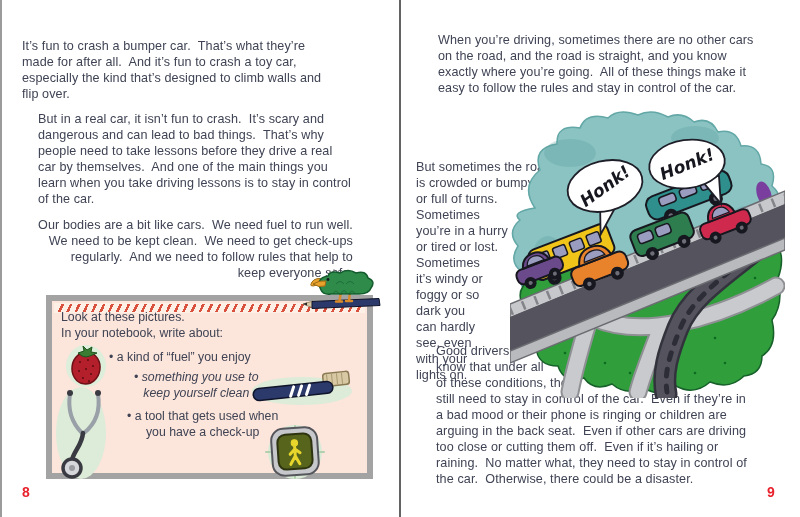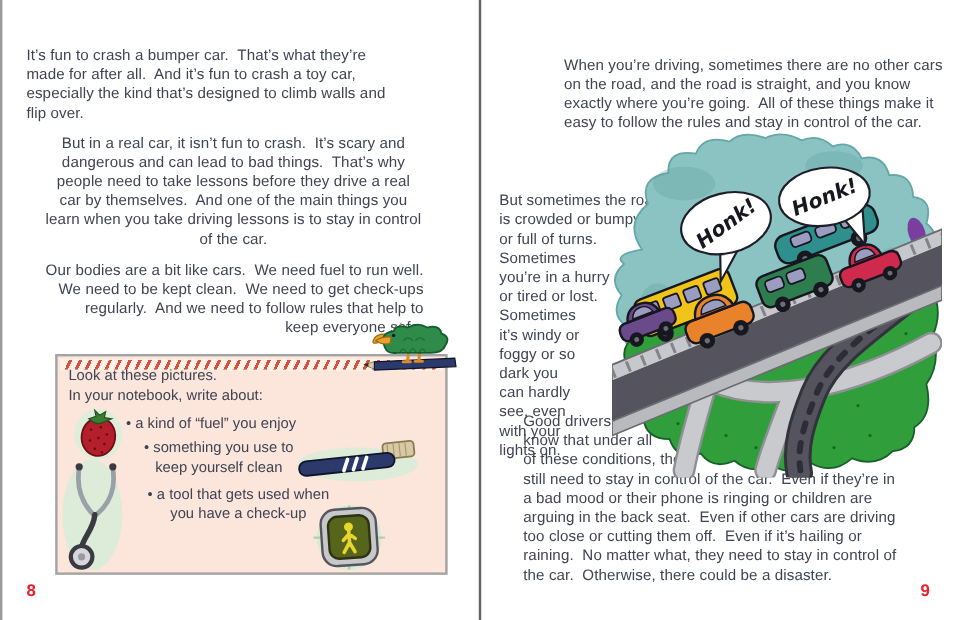--- a/index.html
+++ b/index.html
@@ -3,25 +3,25 @@
 <meta charset="utf-8">
 <style>
   html,body{margin:0;padding:0;background:#fff;}
   #stage{position:relative;width:800px;height:517px;background:#ffffff;overflow:hidden;
          font-family:"Liberation Sans",sans-serif;}
   .edge-left{position:absolute;left:0;top:0;width:2px;height:517px;background:#9b9b9b;}
   .seam{position:absolute;left:399px;top:0;width:2px;height:517px;background:#636363;}
   .para{position:absolute;white-space:pre;font-size:12.6px;line-height:16px;
         color:#3f4354;letter-spacing:0.1px;}
   .pagenum{position:absolute;font-size:14px;font-weight:bold;color:#e8212b;}
-  #lp1{left:22px;top:38px;} #lp2{left:38px;top:111px;text-align:center;} #lp3{left:38px;top:217px;text-align:right;}
-  #rp1{left:438px;top:46px;margin-left:32px;} #rp2{left:416px;top:111px;margin-top:48px;} #rp3{left:436px;top:343px;}
+  #lp1{left:22px;top:38px;} #lp2{left:38px;top:111px;} #lp3{left:38px;top:217px;text-align:right;}
+  #rp1{left:438px;top:32px;} #rp2{left:416px;top:111px;margin-top:48px;} #rp3{left:436px;top:343px;}
   #pn8{left:22px;top:484px;} #pn9{left:767px;top:484px;}
   #activity-box{position:absolute;left:46px;top:295px;width:327px;height:184px;
-        box-sizing:border-box;background:#fce5db;border:2px solid #a3a3a3;}
+        box-sizing:border-box;background:#fce5db;border:6px solid #a3a3a3;}
   .dash-band{position:absolute;left:2px;right:2px;top:2px;height:10px;background:#fdf1e7;}
   .dash-band:after{content:"";position:absolute;inset:1px 2px;
         background:repeating-linear-gradient(115deg,rgba(0,0,0,0) 0 5px,#d9503c 5px 7.5px);}
   .boxtext{position:absolute;white-space:pre;font-size:12.3px;line-height:16.2px;color:#3f4354;}
   .center{text-align:center;}
   .icon{position:absolute;}
   svg text.honk{font-family:"DejaVu Sans",sans-serif;font-style:italic;font-weight:bold;}
 </style>
 </head>
 <body>
@@ -42,21 +42,21 @@
   <div class="para" id="lp3">Our bodies are a bit like cars.  We need fuel to run well.
 We need to be kept clean.  We need to get check-ups
 regularly.  And we need to follow rules that help to
 keep everyone safe.</div>
 
   <div id="activity-box">
     <div class="dash-band"></div>
     <div class="boxtext" style="left:9px;top:8px;">Look at these pictures.
 In your notebook, write about:</div>
     <div class="boxtext" style="left:57px;top:48px;">• a kind of “fuel” you enjoy</div>
-    <div class="boxtext center" style="left:72px;top:68px;">• something you use to
+    <div class="boxtext center" style="left:82px;top:68px;font-style:italic;">• something you use to
 keep yourself clean</div>
     <div class="boxtext center" style="left:55px;top:107px;margin-left:20px;">• a tool that gets used when
 you have a check-up</div>
 
     <svg class="icon" style="left:12px;top:39px;" width="44" height="48" viewBox="0 0 44 48">
       <ellipse cx="22" cy="26" rx="20" ry="21" fill="#ddeeda"></ellipse>
       <ellipse cx="22" cy="28" rx="14" ry="16" fill="#b31f2a" stroke="#6e1016" stroke-width="1.5" transform="rotate(8 22 28)"></ellipse>
       <g fill="#5e0d12">
         <circle cx="16" cy="22" r="1"></circle>
           <circle cx="24" cy="20" r="1"></circle>

